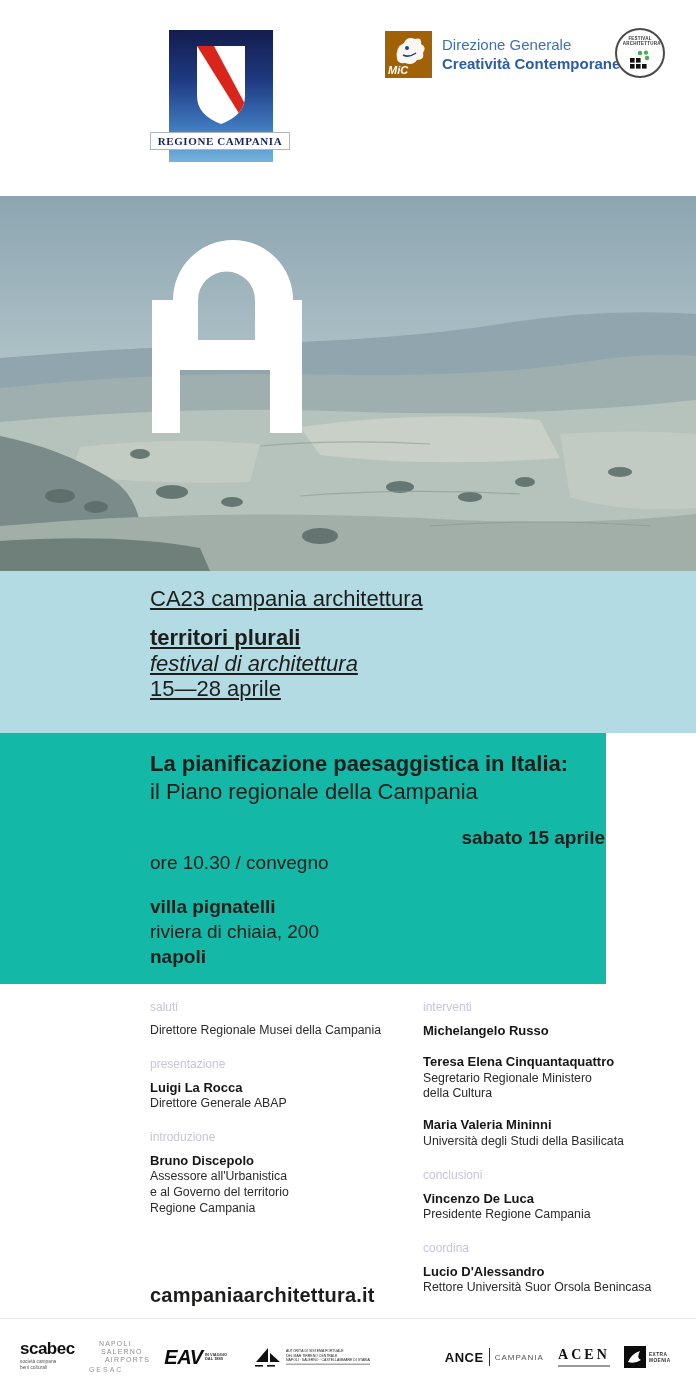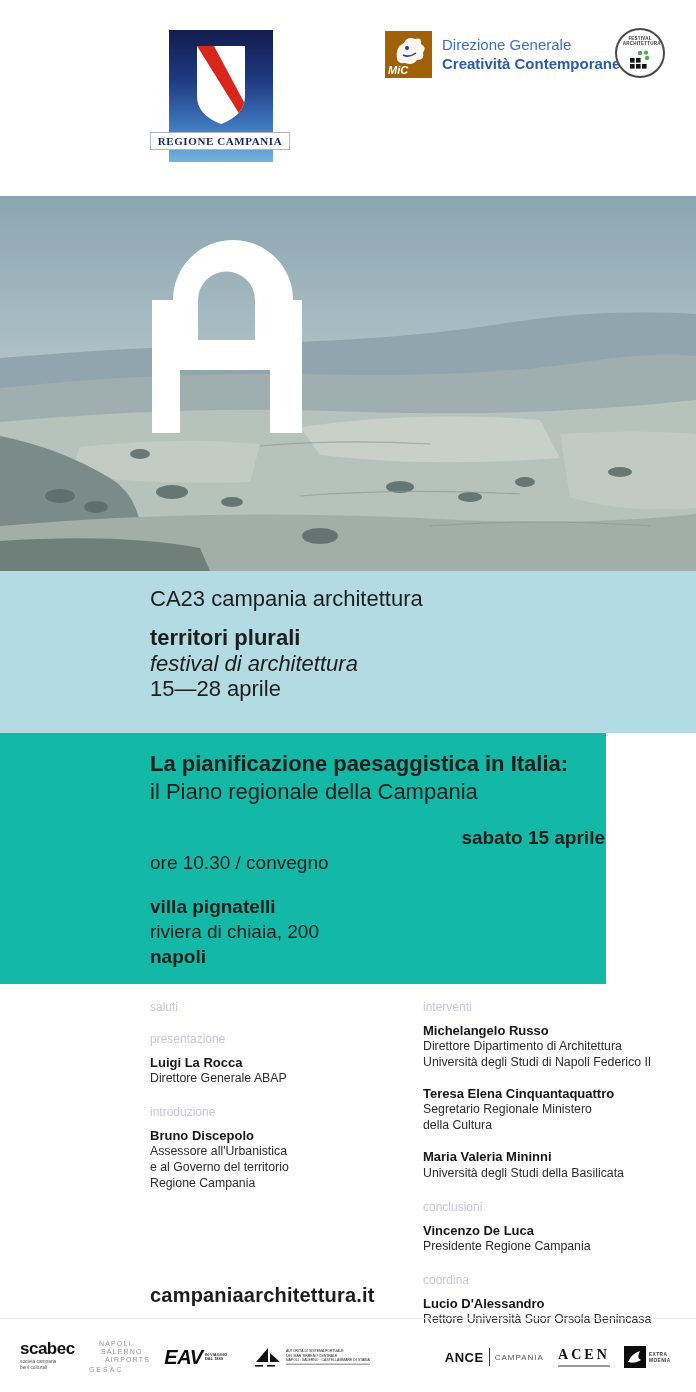--- a/index.html
+++ b/index.html
@@ -25,21 +25,21 @@
       background:#fff;border:2px solid #4a4a4a;box-sizing:border-box;text-align:center;}
   .festival-badge-text{font-size:6px;transform:scale(0.75);transform-origin:center top;
       margin-top:6px;line-height:1.15;color:#333;font-weight:bold;letter-spacing:0.3px;}
 
   
   .photo{position:absolute;top:196px;left:0;width:696px;height:375px;overflow:hidden;background:#9fb2ba;}
   .arch-logo{position:absolute;left:152px;top:44px;width:150px;height:193px;}
 
   
   .blue-section{position:absolute;top:571px;left:0;width:696px;height:162px;background:#b2dbe4;
-      box-sizing:border-box;padding:15px 0 0 150px;}
+      box-sizing:border-box;padding:15px 0 0 150px;text-decoration:underline;}
   .bs-line1{font-size:22px;margin-bottom:13px;}
   .bs-line2{font-size:22px;font-weight:bold;line-height:1.16;}
   .bs-line3{font-size:22px;font-style:italic;line-height:1.16;}
   .bs-line4{font-size:22px;line-height:1.16;}
 
   
   .purple-section{position:absolute;top:733px;left:0;width:606px;height:251px;background:#14b8a6;
       box-sizing:border-box;padding:17px 1px 0 150px;}
   .ps-title1{font-size:22px;font-weight:bold;line-height:1.25;}
   .ps-title2{font-size:22px;line-height:1.25;}
@@ -198,38 +198,38 @@
     <div class="ps-venue">villa pignatelli</div>
     <div class="ps-address">riviera di chiaia, 200</div>
     <div class="ps-city">napoli</div>
   </div>
 
   <div class="speakers">
 
     <div class="col-left">
       <div class="role-label">saluti</div>
       <div class="entry">
+        <div class="sp-lines">Direttore Regionale Musei della Campania</div>
       </div>
       <div class="role-label">presentazione</div>
       <div class="entry">
         <div class="sp-name">Luigi La Rocca</div>
         <div class="sp-lines">Direttore Generale ABAP</div>
       </div>
       <div class="role-label">introduzione</div>
       <div class="entry">
         <div class="sp-name">Bruno Discepolo</div>
         <div class="sp-lines">Assessore all'Urbanistica<br>e al Governo del territorio<br>Regione Campania</div>
       </div>
     </div>
 
     <div class="col-right">
       <div class="role-label">interventi</div>
       <div class="entry">
         <div class="sp-name">Michelangelo Russo</div>
-        <div class="sp-lines">Direttore Dipartimento di Architettura<br>Università degli Studi di Napoli Federico II</div>
       </div>
       <div class="entry">
         <div class="sp-name">Teresa Elena Cinquantaquattro</div>
         <div class="sp-lines">Segretario Regionale Ministero<br>della Cultura</div>
       </div>
       <div class="entry">
         <div class="sp-name">Maria Valeria Mininni</div>
         <div class="sp-lines">Università degli Studi della Basilicata</div>
       </div>
       <div class="role-label">conclusioni</div>

